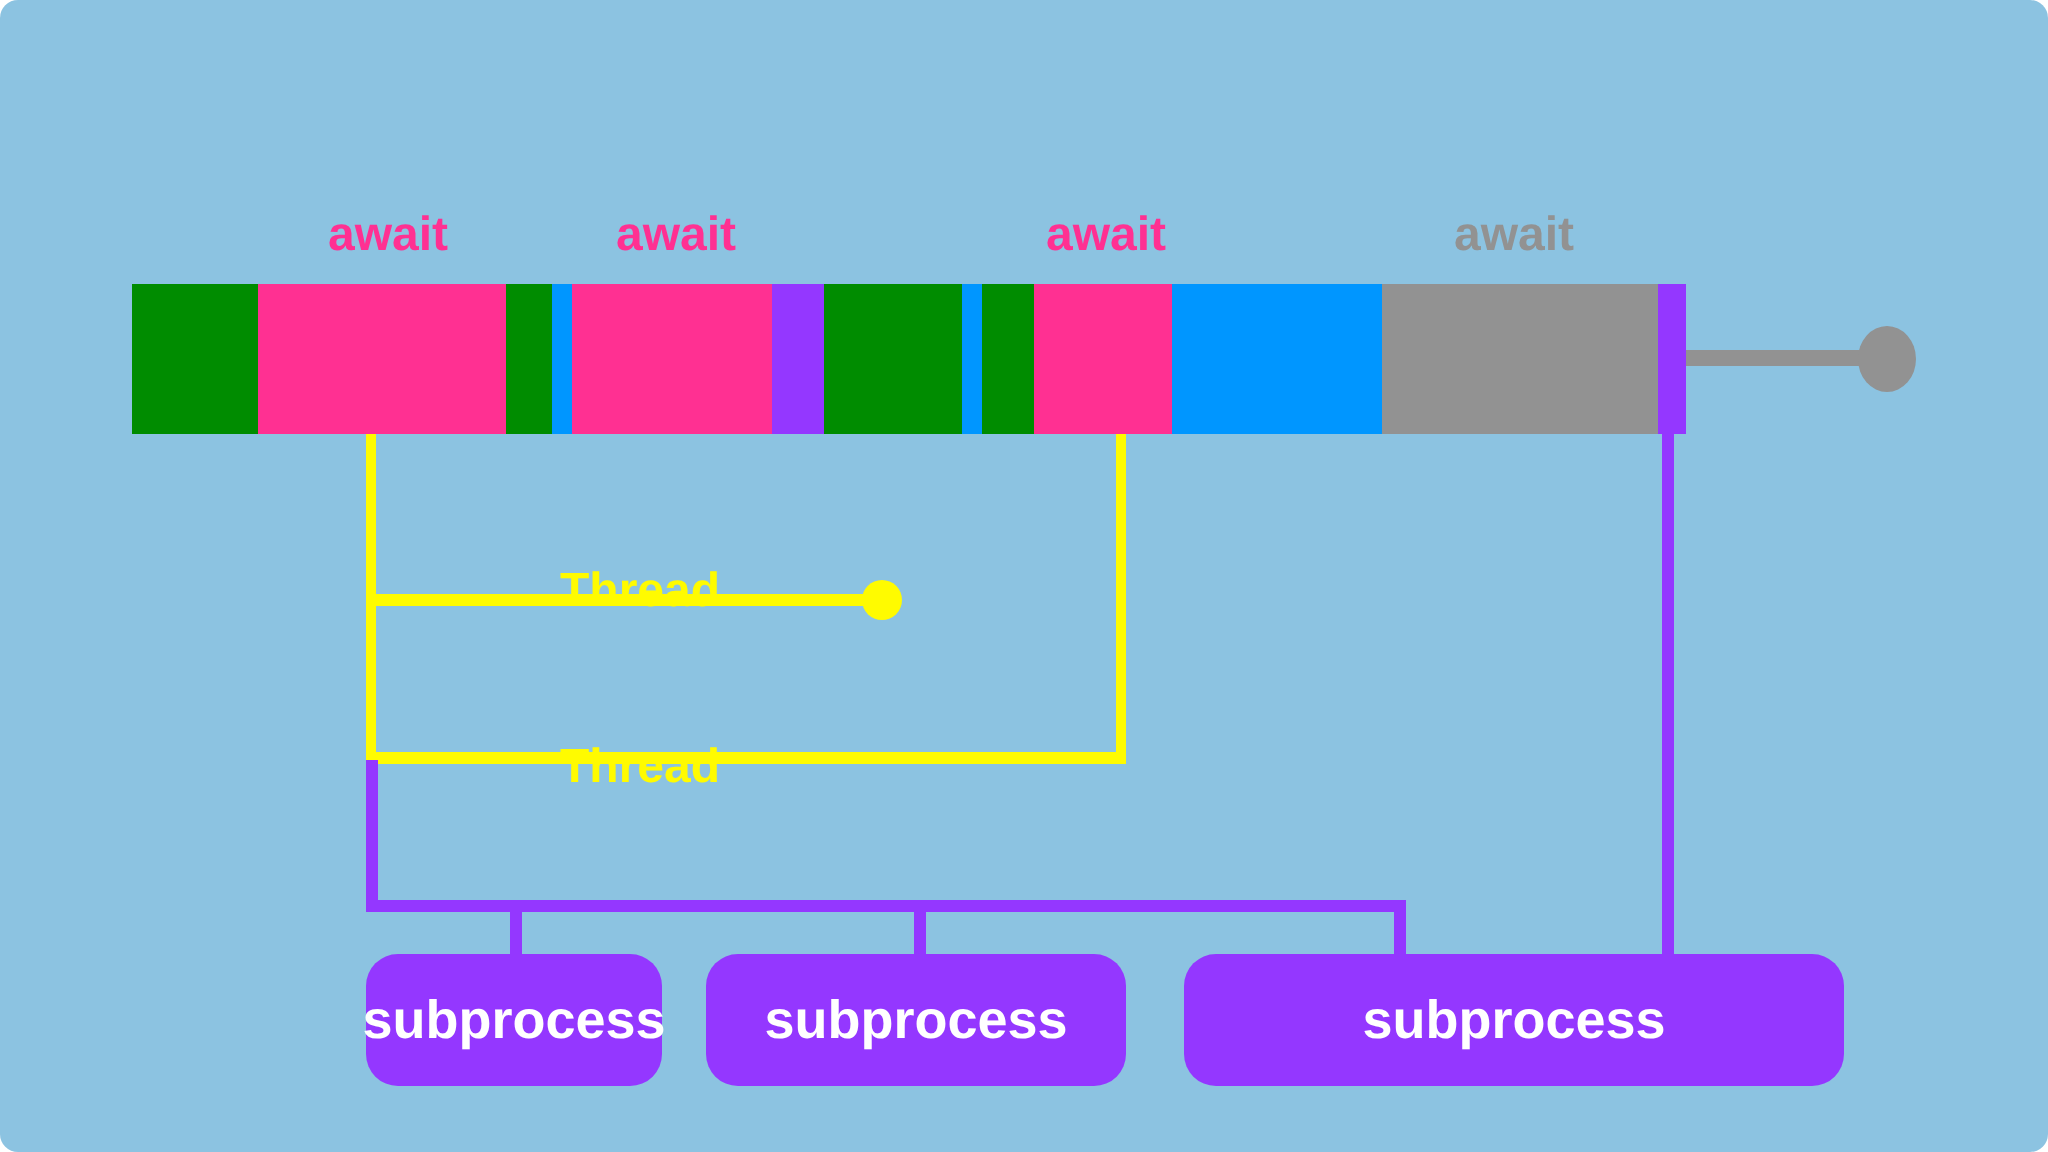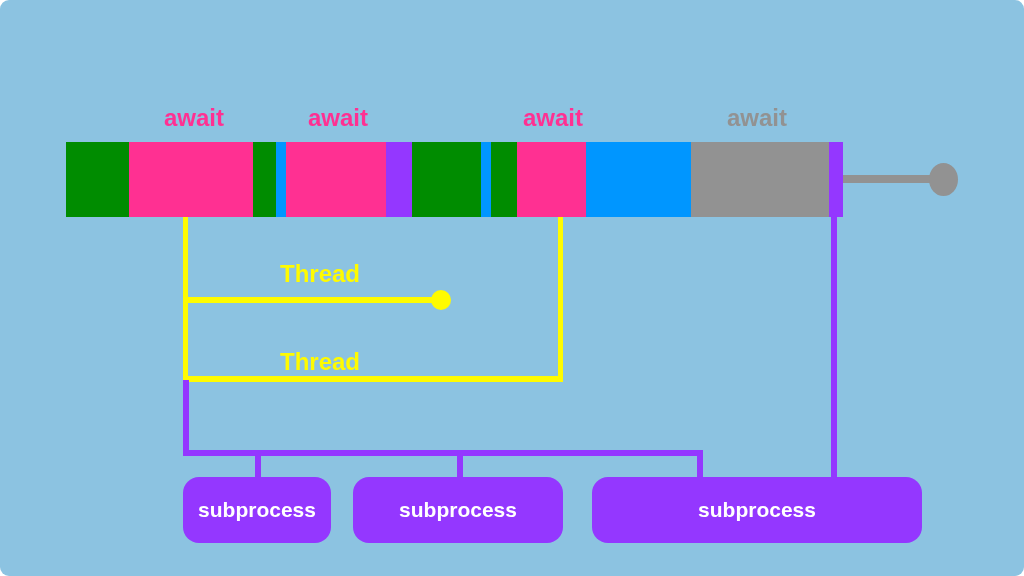--- a/index.html
+++ b/index.html
@@ -10,32 +10,32 @@
   .seg{height:100%;}
   .await-layer{position:absolute;left:0;top:104px;width:808px;height:30px;}
   .await-label{position:absolute;transform:translateX(-50%);font-size:24px;font-weight:bold;white-space:nowrap;}
   .line{position:absolute;}
   
   .y-v1{left:183px;top:217px;width:5px;height:163px;}
   .y-h1{left:183px;top:297px;width:254px;height:6px;}
   .y-dot{left:431px;top:290px;width:20px;height:20px;border-radius:50%;}
   .y-h2{left:183px;top:376px;width:380px;height:6px;}
   .y-v2{left:558px;top:217px;width:5px;height:159px;}
-  .thread-label{position:absolute;transform:translate(-50%,-50%);font-size:24px;font-weight:bold;white-space:nowrap;}
+  .thread-label{position:absolute;transform:translate(-50%,-50%);font-size:24px;font-weight:bold;white-space:nowrap;margin-top:22px;}
   
   .p-vl{left:183px;top:380px;width:6px;height:72px;}
   .p-h{left:183px;top:450px;width:520px;height:6px;}
   .p-d1{left:255px;top:450px;width:6px;height:28px;}
   .p-d2{left:457px;top:450px;width:6px;height:28px;}
   .p-d3{left:697px;top:450px;width:6px;height:28px;}
   .p-vr{left:831px;top:217px;width:6px;height:261px;}
   
   .g-line{left:843px;top:175px;width:88px;height:8px;}
   .g-dot{left:929px;top:163px;width:29px;height:33px;border-radius:50%;}
-  .box{position:absolute;top:477px;height:66px;border-radius:16px;display:flex;align-items:center;justify-content:center;font-size:21px;font-weight:bold;color:#FFFFFF;}
+  .box{position:absolute;top:477px;height:66px;border-radius:16px;display:flex;align-items:center;justify-content:center;font-size:27px;font-weight:bold;color:#FFFFFF;}
 </style>
 </head>
 <body>
 
 <div class="stage">
   <div class="card" style="background: rgb(140, 195, 225);">
 
 
     <div class="await-layer" id="await-layer">
         <span class="await-label" style="left: 194px; color: rgb(255, 48, 146);">await</span>

